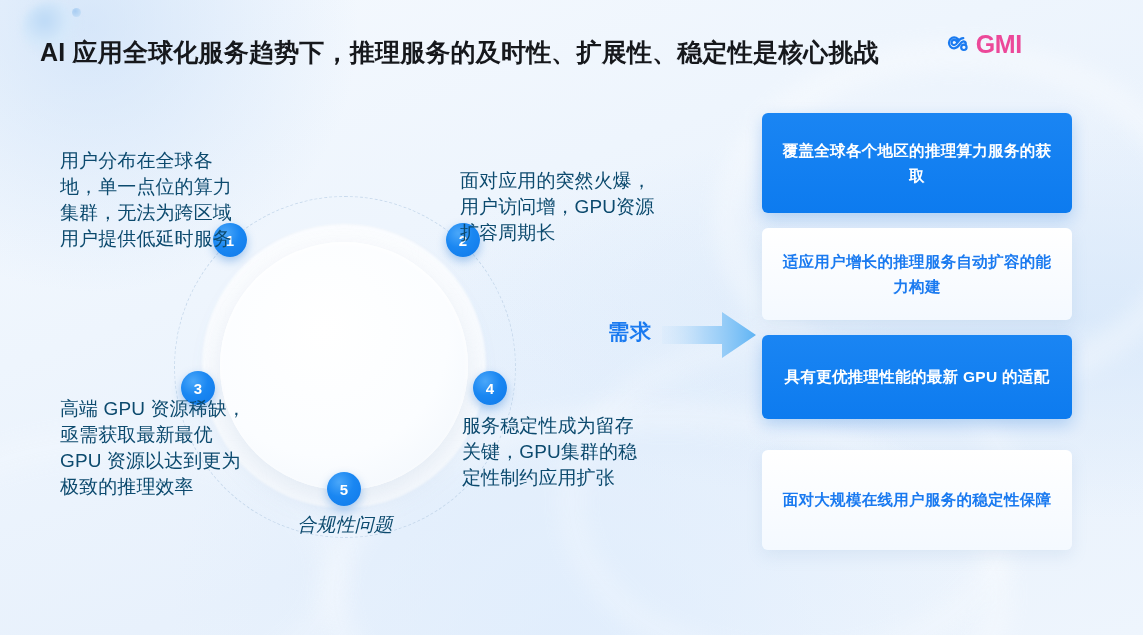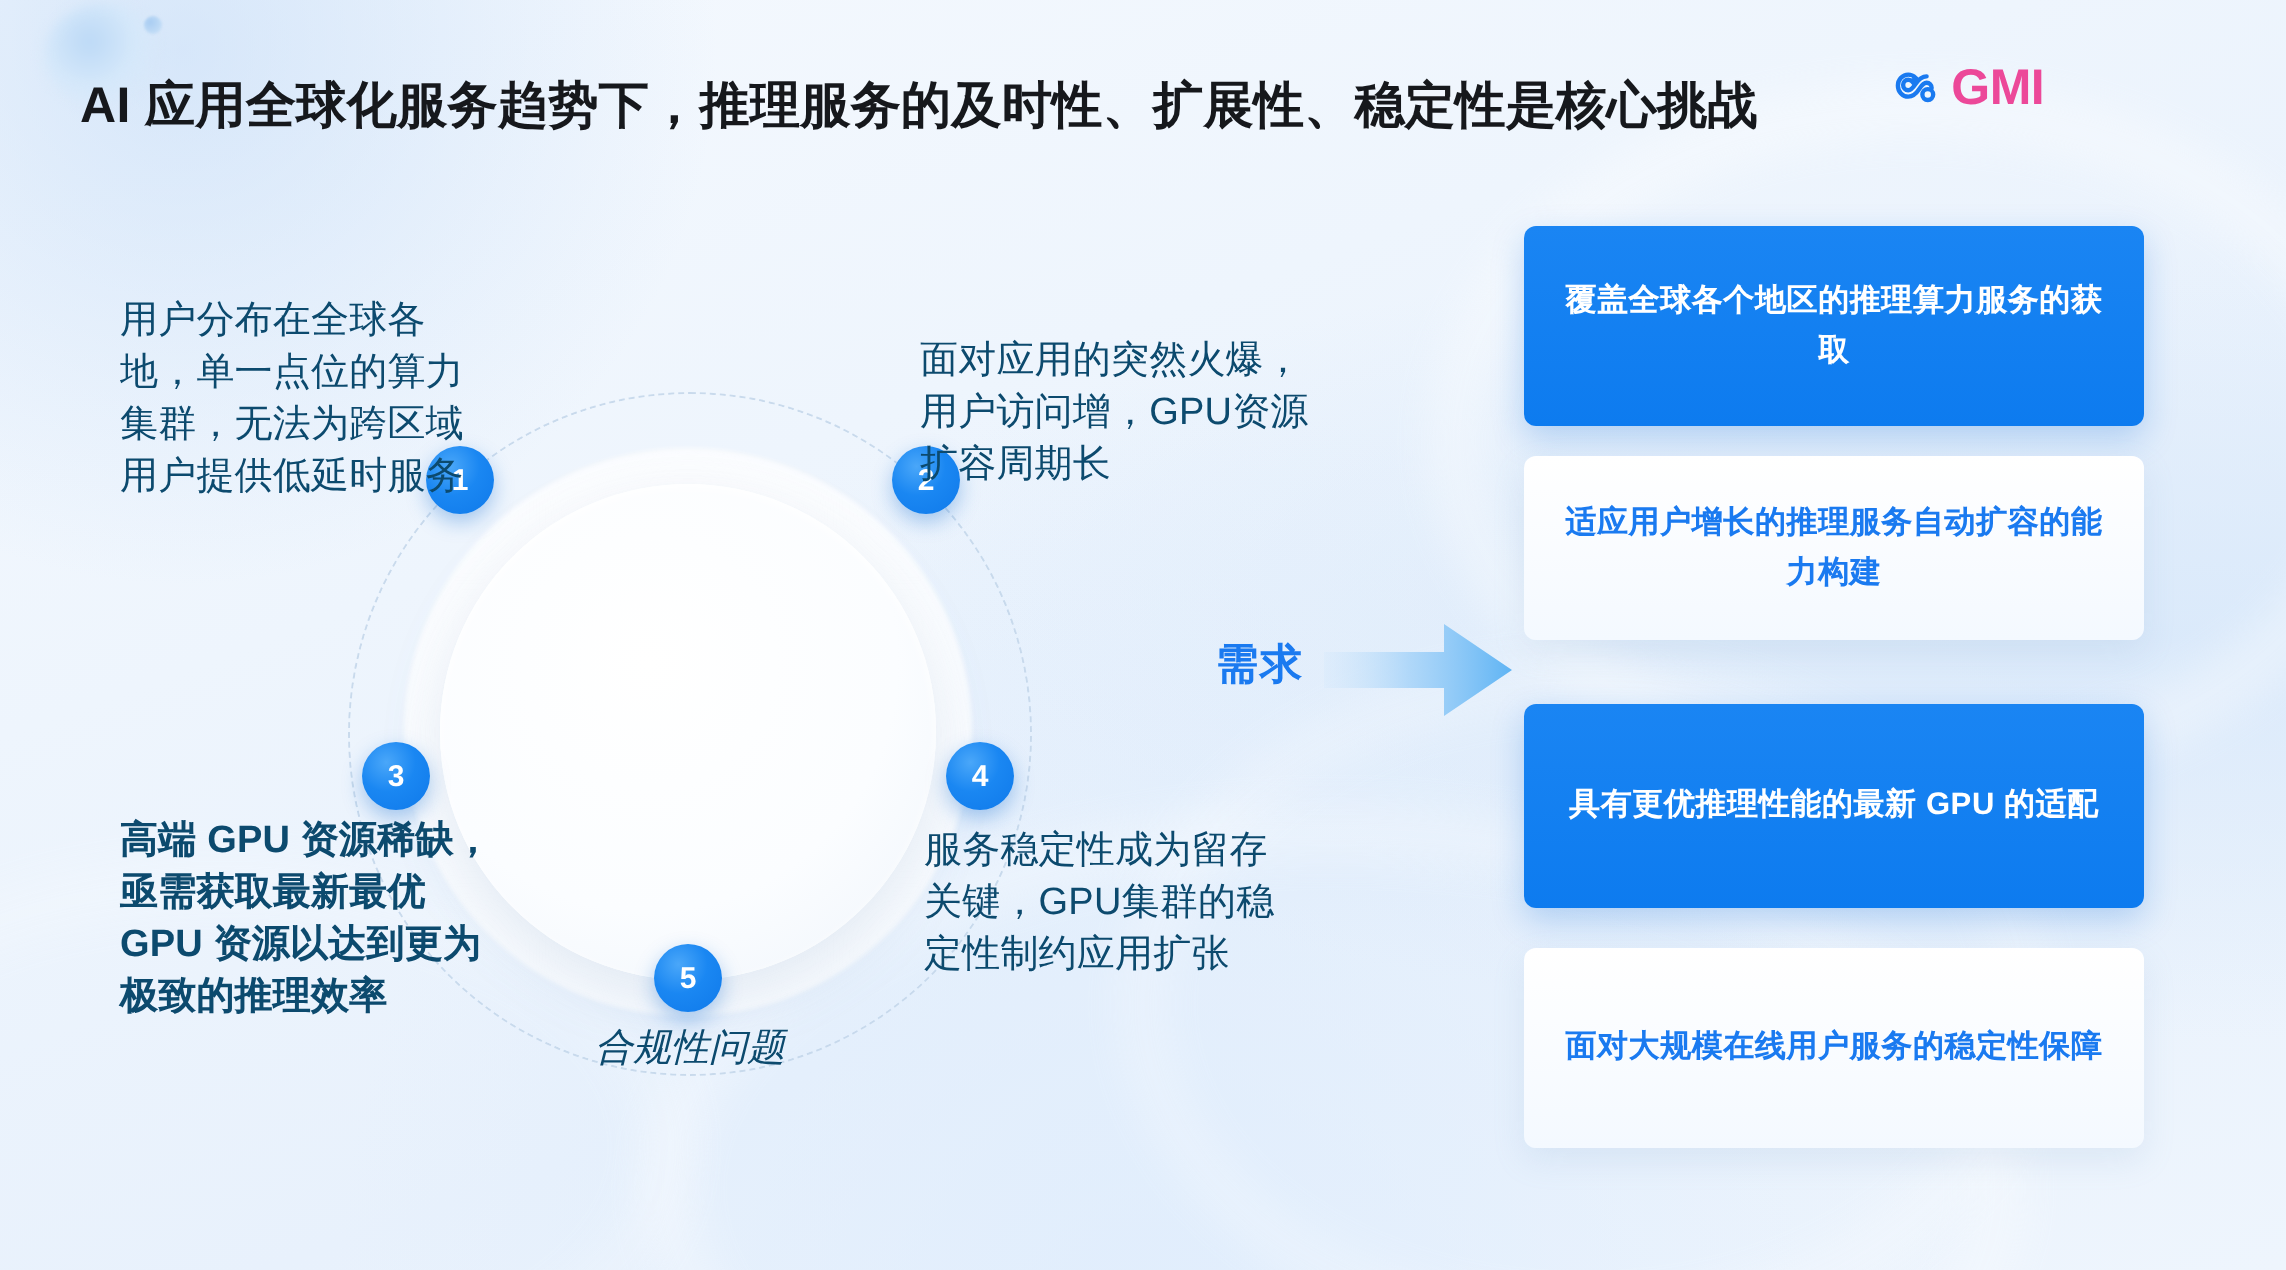--- a/index.html
+++ b/index.html
@@ -68,41 +68,41 @@
   .b1{left:85px;top:73px;}
   .b2{left:318px;top:73px;}
   .b3{left:53px;top:221px;}
   .b4{left:345px;top:221px;}
   .b5{left:199px;top:322px;}
 
   
   .note{position:absolute;font-size:19px;line-height:26px;color:#0c4a6e;letter-spacing:.1px;}
   .note-1{left:60px;top:148px;width:190px;}
   .note-2{left:460px;top:168px;width:205px;}
-  .note-3{left:60px;top:408px;width:195px;font-weight:bold;}
+  .note-3{left:60px;top:396px;width:195px;}
   .note-4{left:462px;top:413px;width:180px;}
   .note-5{left:255px;top:512px;width:180px;text-align:center;font-style:italic;}
 
   
   .arrow-wrap{position:absolute;left:600px;top:296px;width:160px;height:80px;}
   .arrow-label{position:absolute;left:8px;top:22px;font-size:21px;font-weight:bold;color:#1a7af0;letter-spacing:1px;}
   .arrow-svg{position:absolute;left:62px;top:8px;}
 
   
   .cards{position:absolute;left:762px;top:113px;width:310px;}
   .card{width:310px;border-radius:6px;box-sizing:border-box;
     display:flex;align-items:center;justify-content:center;text-align:center;
     font-size:15.5px;font-weight:bold;line-height:1.62;letter-spacing:.3px;padding:0 16px;}
   .card-filled{background:linear-gradient(180deg,#1a85f3 0%,#0d7bef 100%);color:#ffffff;
     box-shadow:0 6px 16px rgba(19,110,220,.25);}
   .card-light{background:linear-gradient(180deg,#ffffff 0%,#f4f9ff 100%);color:#1a7af0;
     box-shadow:0 6px 16px rgba(130,165,205,.16);}
   .c1{height:100px;margin-bottom:15px;}
-  .c2{height:92px;margin-bottom:32px;}
-  .c3{height:102px;margin-bottom:20px;}
+  .c2{height:92px;margin-bottom:15px;}
+  .c3{height:84px;margin-bottom:31px;}
   .c4{height:100px;}
 </style>
 </head>
 <body>
 
 <div class="canvas">
 
   <div class="blob blob-main"></div>
   <div class="blob blob-dot"></div>
   <div class="swoosh sw1"></div>

